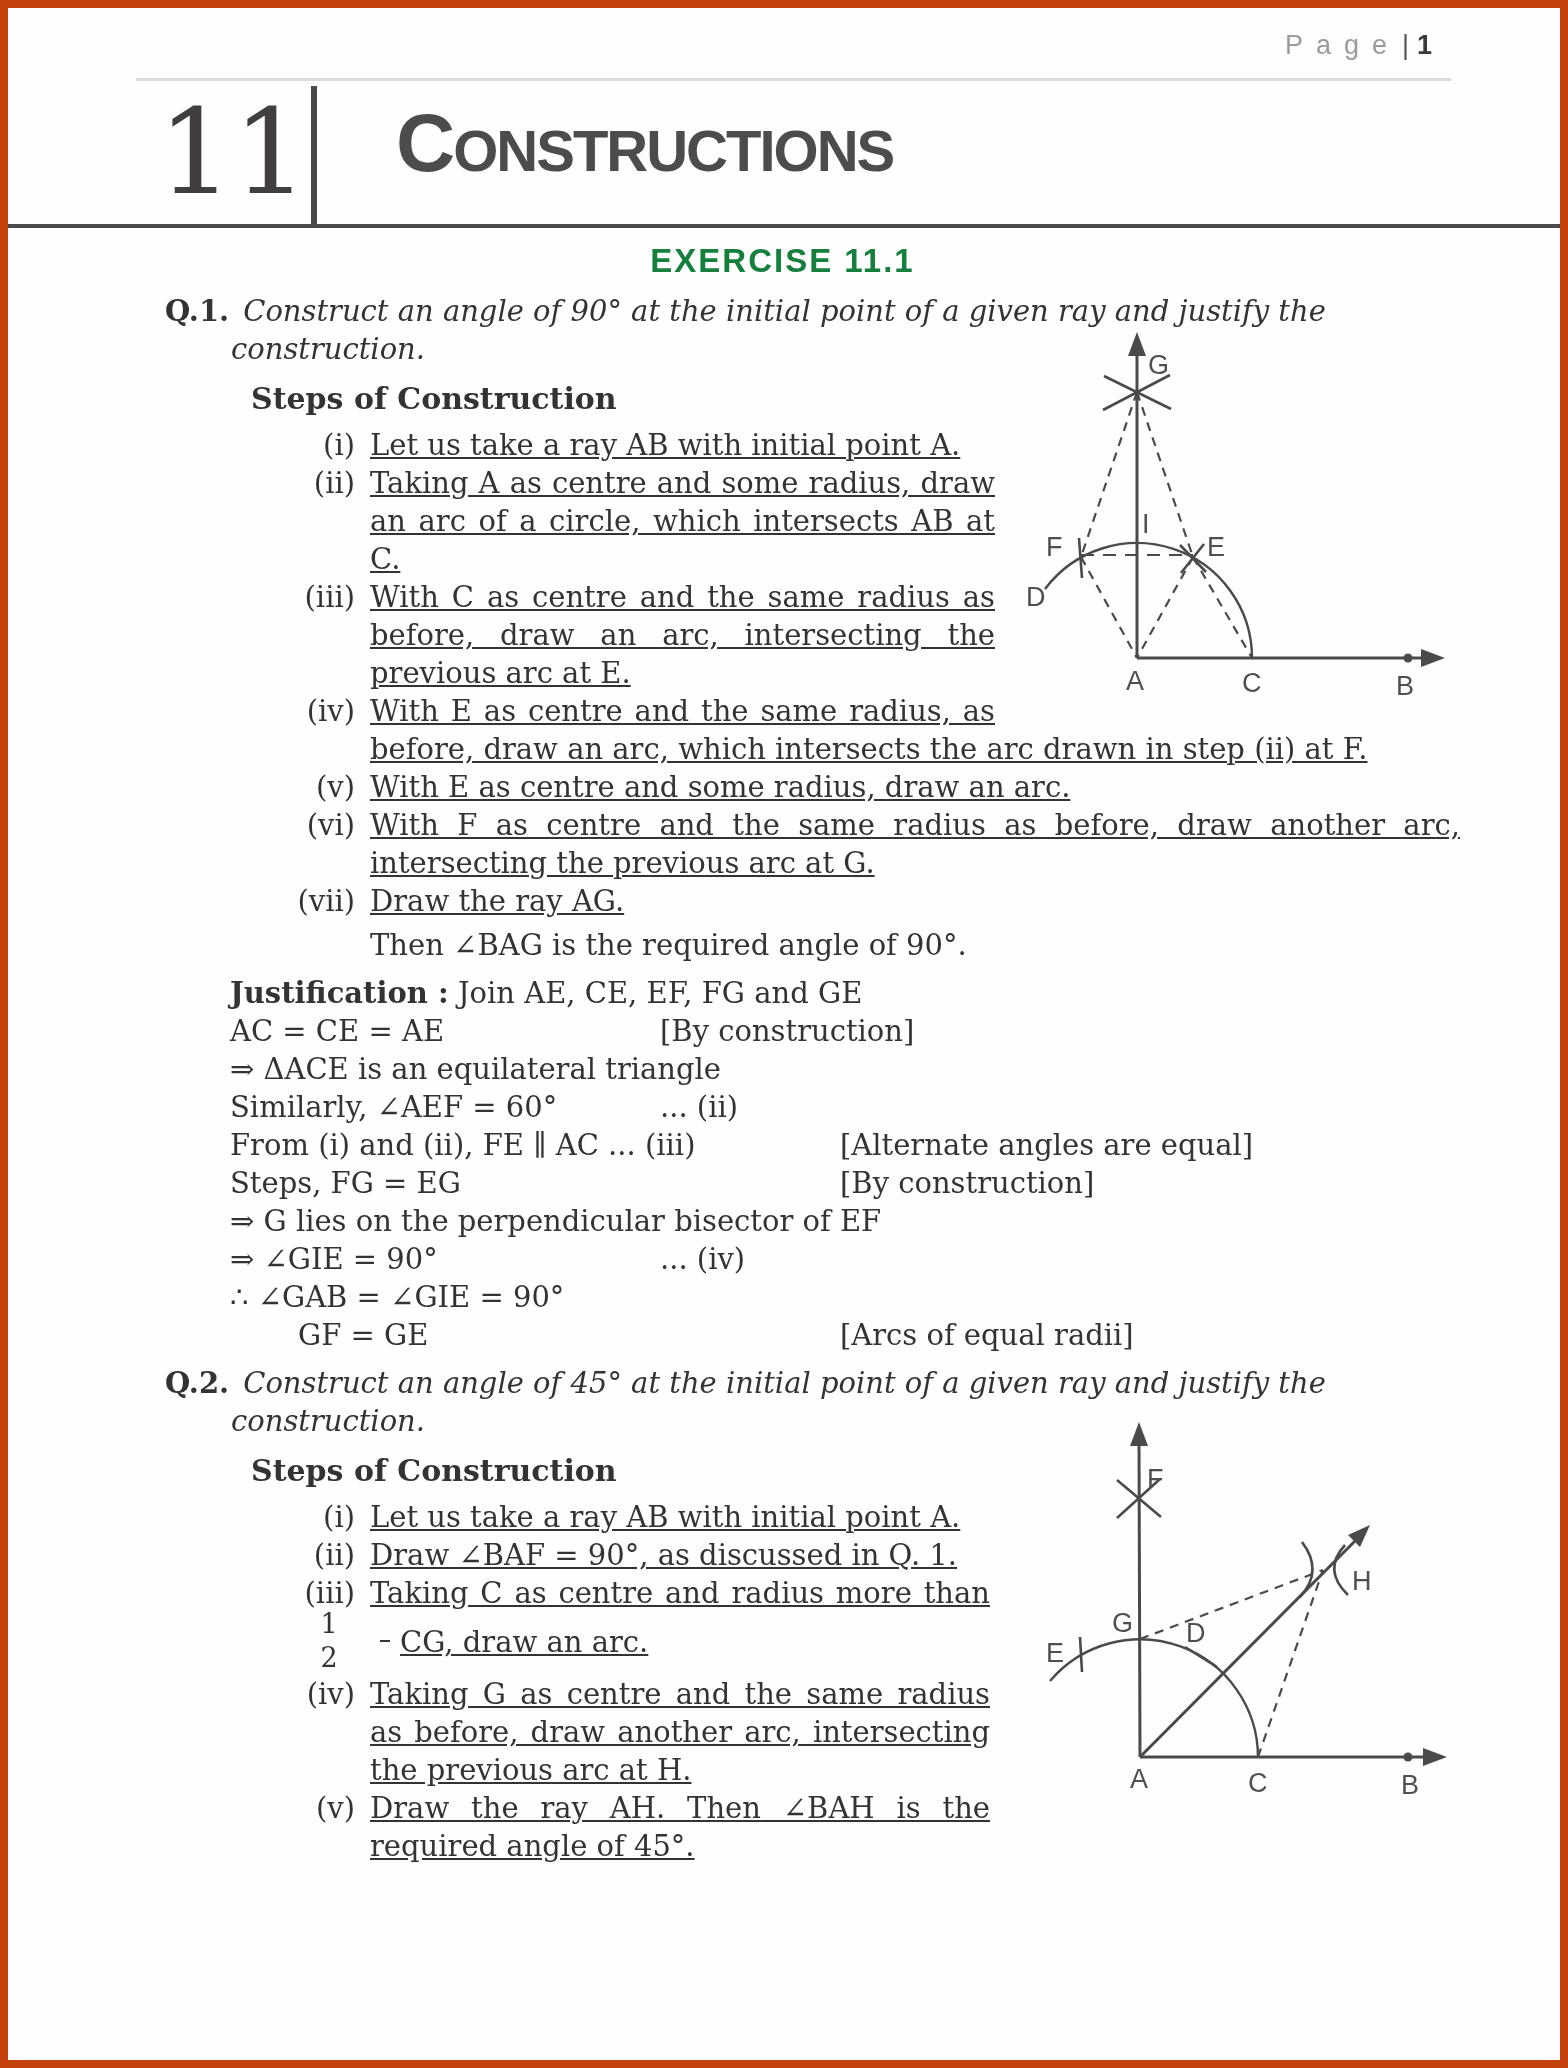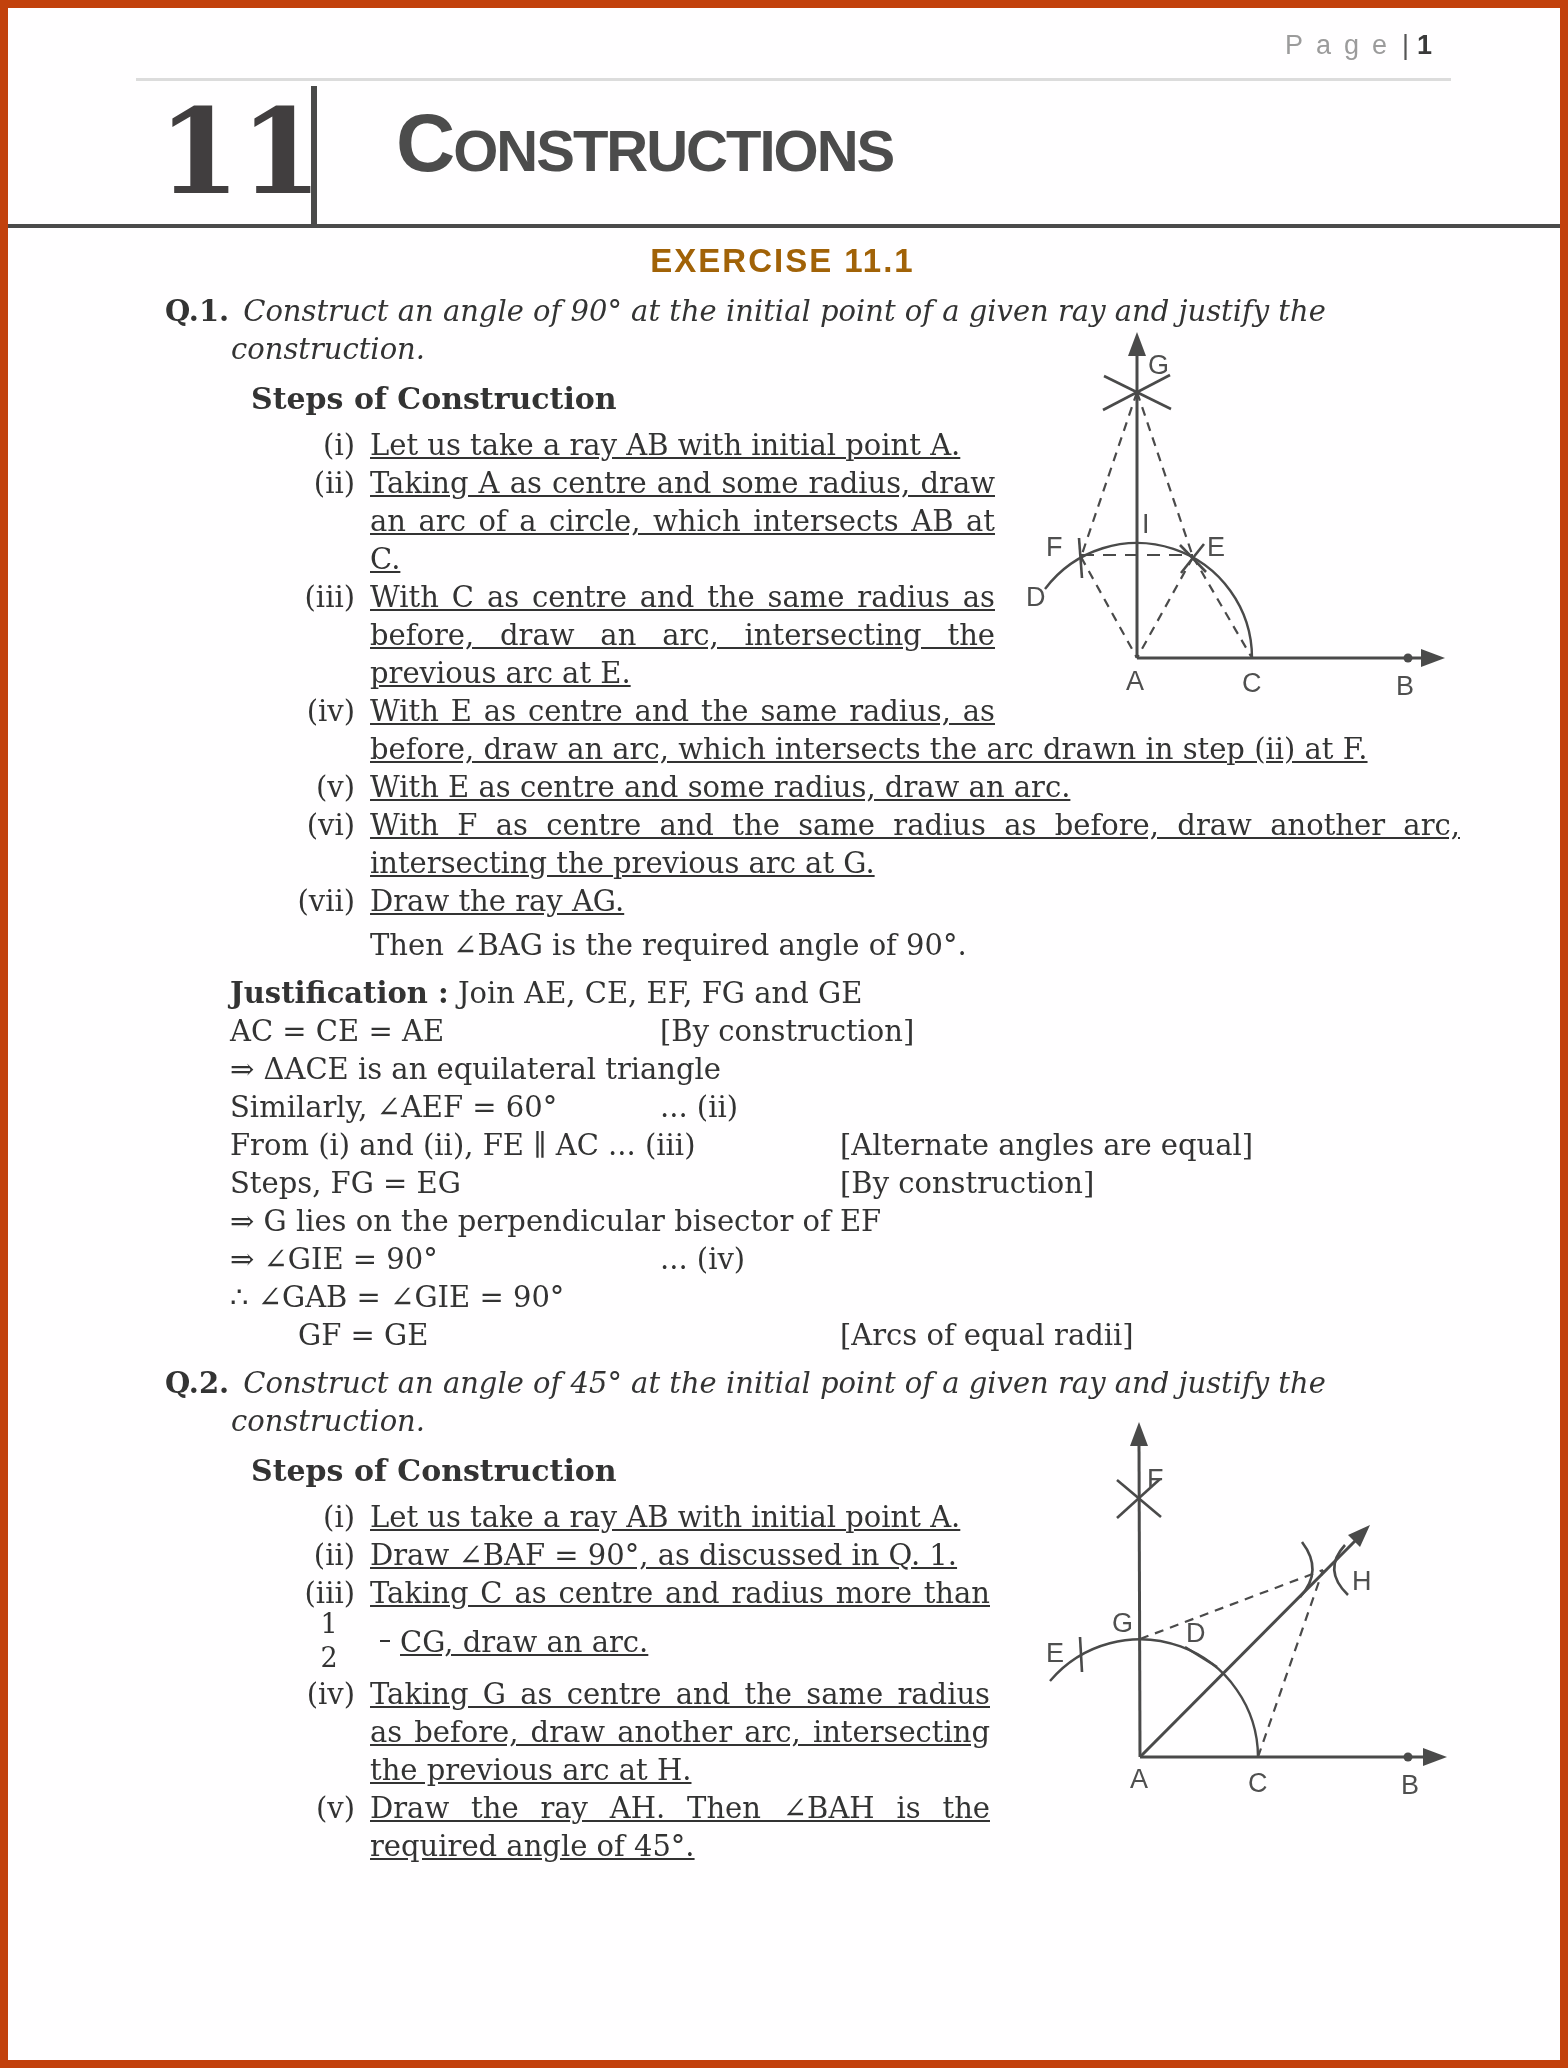--- a/index.html
+++ b/index.html
@@ -13,36 +13,36 @@
     position:absolute; top:22px; right:128px;
     font-family:"Liberation Sans", sans-serif; font-size:27px; color:#9b9b9b;
   }
   .pagehead .pl { letter-spacing:13px; }
   .pagehead .pd { color:#555; font-weight:normal; margin-left:2px; }
   .pagehead .pn { color:#3a3a3a; font-weight:bold; margin-left:8px; }
   .toprule { position:absolute; top:70px; left:128px; width:1315px; height:3px; background:#dcdcdc; }
 
   .chnum {
     position:absolute; left:150px; top:70px; width:148px; text-align:center;
-    font-family:"DejaVu Serif", serif; font-weight:bold; font-size:118px; line-height:148px; color:#413e3f;
+    font-family:"DejaVu Serif", serif; font-weight:normal; font-size:118px; line-height:148px; color:#413e3f;
   }
   .chbar { position:absolute; left:303px; top:78px; width:6px; height:140px; background:#4a4a4a; }
   .chtitle {
     position:absolute; left:388px; top:88px; display:flex; align-items:baseline;
     font-family:"Liberation Sans", sans-serif; font-weight:bold; color:#4c4c4c; letter-spacing:-2px;
   }
   .chtitle .c1 { font-size:82px; line-height:94px; }
   .chtitle .c2 { font-size:58px; }
   .headrule { position:absolute; top:216px; left:0px; width:1552px; height:4px; background:#4a4a4a; }
 
   
   .content { position:absolute; left:157px; top:234px; width:1295px; font-size:29px; line-height:38px; }
   .ex-title {
     text-align:center; font-family:"Liberation Sans", sans-serif; font-weight:bold;
-    font-size:33px; letter-spacing:2px; color:#a16207; margin:0 60px 12px 0;
+    font-size:33px; letter-spacing:2px; color:#15803d; margin:0 60px 12px 0;
   }
   .question { width:1245px; padding-left:66px; text-indent:-66px; margin-bottom:4px; }
   .qlabel { font-weight:bold; font-style:normal; margin-right:14px; }
   .qtext { font-style:italic; }
   .steps-heading { font-weight:bold; font-size:30px; margin:12px 0 8px 86px; }
   .steps { margin-left:93px; text-align:justify; }
   .step { padding-left:112px; text-indent:-112px;text-decoration:underline; }
   .step .num { display:inline-block; width:97px; text-align:right; margin-right:15px; text-indent:0; }
   .figfloat { float:right; position:relative; }
   .figfloat.f1 { width:465px; height:300px; }

